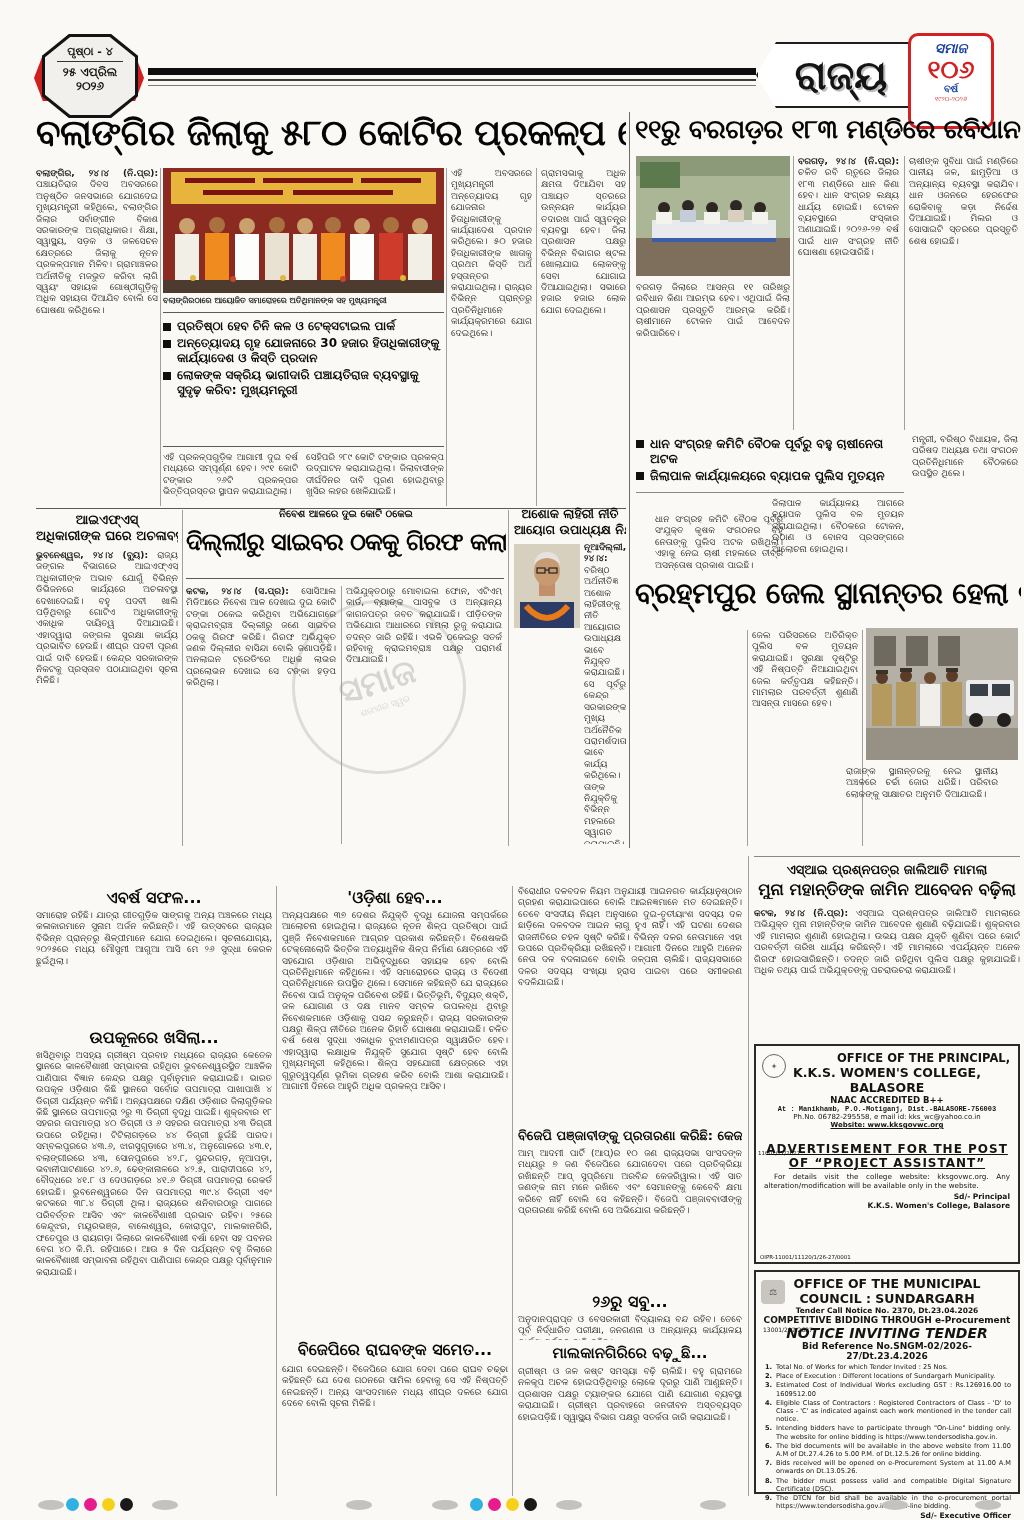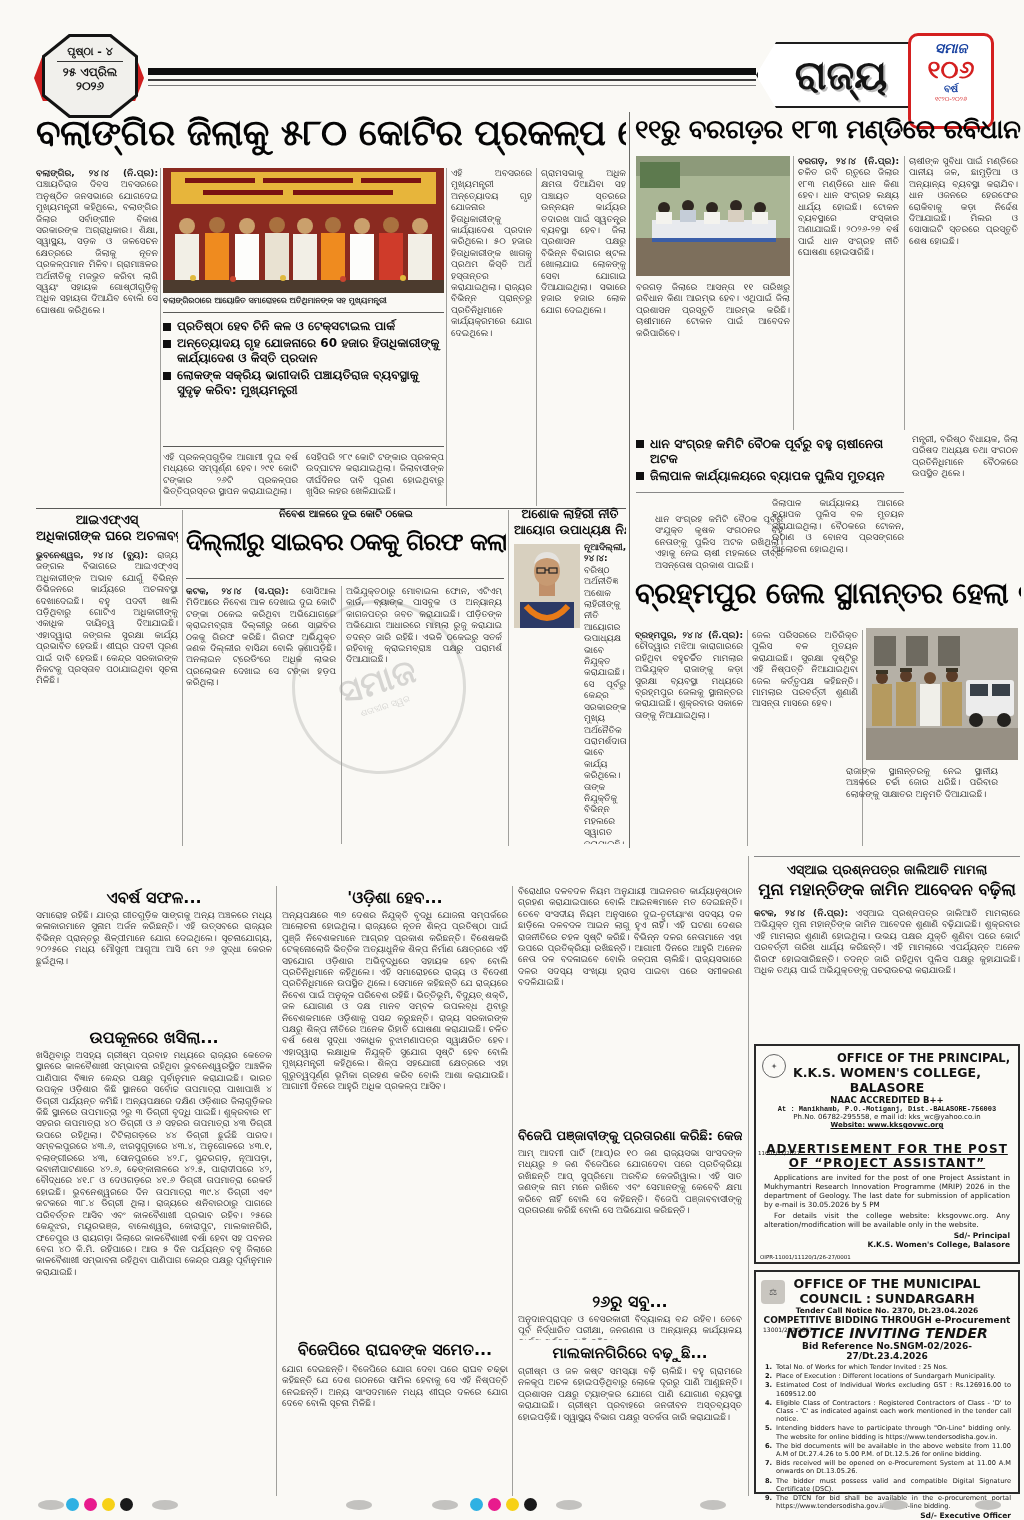--- a/index.html
+++ b/index.html
@@ -105,21 +105,21 @@
   <div class="hr" style="left:163px;top:312px;width:281px;"></div>
   <div class="abs" style="left:163px;top:317px;width:281px;height:128px;">
 
       <div class="bullet-row">
         <span class="sq"></span>
         <span class="bullet-text">ପ୍ରତିଷ୍ଠା ହେବ ଚିନି କଳ ଓ ଟେକ୍ସଟାଇଲ ପାର୍କ</span>
       </div>
 
       <div class="bullet-row">
         <span class="sq"></span>
-        <span class="bullet-text">ଅନ୍ତ୍ୟୋଦୟ ଗୃହ ଯୋଜନାରେ 60 ହଜାର ହିତାଧିକାରୀଙ୍କୁ କାର୍ଯ୍ୟାଦେଶ ଓ କିସ୍ତି ପ୍ରଦାନ</span>
+        <span class="bullet-text">ଅନ୍ତ୍ୟୋଦୟ ଗୃହ ଯୋଜନାରେ 30 ହଜାର ହିତାଧିକାରୀଙ୍କୁ କାର୍ଯ୍ୟାଦେଶ ଓ କିସ୍ତି ପ୍ରଦାନ</span>
       </div>
 
       <div class="bullet-row">
         <span class="sq"></span>
         <span class="bullet-text">ଲୋକଙ୍କ ସକ୍ରିୟ ଭାଗୀଦାରି ପଞ୍ଚାୟତିରାଜ ବ୍ୟବସ୍ଥାକୁ ସୁଦୃଢ଼ କରିବ: ମୁଖ୍ୟମନ୍ତ୍ରୀ</span>
       </div>
     </div>
   <div class="hr" style="left:163px;top:446px;width:281px;"></div>
 
   <div class="abs bt" style="left:163px;top:452px;width:135px;height:54px;">ଏହି ପ୍ରକଳ୍ପଗୁଡ଼ିକ ଆଗାମୀ ଦୁଇ ବର୍ଷ ମଧ୍ୟରେ ସମ୍ପୂର୍ଣ୍ଣ ହେବ। ୨୯୧ କୋଟି ଟଙ୍କାର ୨୬ଟି ପ୍ରକଳ୍ପର ଭିତ୍ତିପ୍ରସ୍ତର ସ୍ଥାପନ କରାଯାଇଥିଲା।</div>
@@ -177,23 +177,20 @@
         <span class="sq"></span>
         <span class="bullet-text" style="font-size:12.5px;">ଜିଲାପାଳ କାର୍ଯ୍ୟାଳୟରେ ବ୍ୟାପକ ପୁଲିସ ମୁତୟନ</span>
       </div>
     </div>
   <div class="abs bt" style="left:912px;top:434px;width:106px;height:132px;">ମନ୍ତ୍ରୀ, ବରିଷ୍ଠ ବିଧାୟକ, ଜିଲା ପରିଷଦ ଅଧ୍ୟକ୍ଷ ତଥା ସଂଗଠନ ପ୍ରତିନିଧିମାନେ ବୈଠକରେ ଉପସ୍ଥିତ ଥିଲେ।</div>
   <div class="hr" style="left:636px;top:492px;width:268px;background:#888;"></div>
   <div class="abs bt" style="left:636px;top:514px;width:128px;height:70px;margin-left:19px;">ଧାନ ସଂଗ୍ରହ କମିଟି ବୈଠକ ପୂର୍ବରୁ ସଂଯୁକ୍ତ କୃଷକ ସଂଗଠନର ବହୁ ନେତାଙ୍କୁ ପୁଲିସ ଅଟକ ରଖିଥିଲା। ଏହାକୁ ନେଇ ଚାଷୀ ମହଲରେ ତୀବ୍ର ଅସନ୍ତୋଷ ପ୍ରକାଶ ପାଇଛି।</div>
   <div class="abs bt" style="left:772px;top:498px;width:132px;height:70px;">ଜିଲାପାଳ କାର୍ଯ୍ୟାଳୟ ଆଗରେ ବ୍ୟାପକ ପୁଲିସ ବଳ ମୁତୟନ କରାଯାଇଥିଲା। ବୈଠକରେ ଟୋକନ, ଉଠାଣ ଓ ବୋନସ ପ୍ରସଙ୍ଗରେ ଆଲୋଚନା ହୋଇଥିଲା।</div>
 
   <div class="abs hl" style="left:635px;top:576px;width:386px;height:40px;font-size:29px;">ବ୍ରହ୍ମପୁର ଜେଲ ସ୍ଥାନାନ୍ତର ହେଲା ରାଜା</div>
-  <div class="abs bt" style="left:635px;top:630px;width:108px;height:216px;">
-    <b class="dl">ବ୍ରହ୍ମପୁର, ୨୪।୪ (ନି.ପ୍ର):</b> <span>ଚୌଦ୍ୱାର ମଝିଆ କାରାଗାରରେ ରହିଥିବା ବହୁଚର୍ଚ୍ଚିତ ମାମଲାର ଅଭିଯୁକ୍ତ ରାଜାଙ୍କୁ କଡ଼ା ସୁରକ୍ଷା ବ୍ୟବସ୍ଥା ମଧ୍ୟରେ ବ୍ରହ୍ମପୁର ଜେଲକୁ ସ୍ଥାନାନ୍ତର କରାଯାଇଛି। ଶୁକ୍ରବାର ସକାଳେ ତାଙ୍କୁ ନିଆଯାଇଥିଲା।</span>
-  </div>
   <div class="vr" style="left:747px;top:630px;height:216px;"></div>
   <div class="abs bt" style="left:752px;top:630px;width:106px;height:216px;">ଜେଲ ପରିସରରେ ଅତିରିକ୍ତ ପୁଲିସ ବଳ ମୁତୟନ କରାଯାଇଛି। ସୁରକ୍ଷା ଦୃଷ୍ଟିରୁ ଏହି ନିଷ୍ପତ୍ତି ନିଆଯାଇଥିବା ଜେଲ କର୍ତ୍ତୃପକ୍ଷ କହିଛନ୍ତି। ମାମଲାର ପରବର୍ତ୍ତୀ ଶୁଣାଣି ଆସନ୍ତା ମାସରେ ହେବ।</div>
   <div class="vr" style="left:862px;top:630px;height:216px;"></div>
 
   <svg class="abs" style="left:866px;top:628px;" width="152" height="132" viewBox="0 0 152 132">
     <rect width="152" height="132" fill="#b5b0a6"></rect>
     <rect x="8" y="8" width="22" height="30" fill="#6e6a60"></rect>
       <rect x="40" y="8" width="22" height="30" fill="#6e6a60"></rect>
       <rect x="72" y="8" width="22" height="30" fill="#6e6a60"></rect>
     <rect y="100" width="152" height="32" fill="#979084"></rect>
@@ -293,21 +290,20 @@
     <div class="abs" style="left:6px;top:8px;width:22px;height:22px;border:1.5px solid #666;border-radius:50%;display:flex;align-items:center;justify-content:center;font-size:8px;color:#666;">✦</div>
     <div class="ad-c" style="font-size:11.5px;font-weight:bold;text-align:right;">OFFICE OF THE PRINCIPAL,</div>
     <div class="ad-c" style="font-size:12.5px;font-weight:bold;">K.K.S. WOMEN'S COLLEGE, BALASORE</div>
     <div class="ad-c" style="font-size:8.5px;font-weight:bold;">NAAC ACCREDITED B++</div>
     <div class="ad-c" style="font-size:7px;font-weight:bold;font-family:Liberation Mono, monospace;">At : Manikhamb, P.O.-Motiganj, Dist.-BALASORE-756003</div>
     <div class="ad-c" style="font-size:7px;">Ph.No. 06782-295558, e mail id: kks_wc@yahoo.co.in</div>
     <div class="abs" style="left:2px;top:104px;font-size:5.5px;">11001/17/2627</div>
     <div class="ad-c" style="font-size:7px;font-weight:bold;text-decoration:underline;">Website: www.kksgovwc.org</div>
     <div class="ad-c" style="font-size:12px;font-weight:bold;text-decoration:underline;letter-spacing:1px;margin-top:13px;">ADVERTISEMENT FOR THE POST</div>
     <div class="ad-c" style="font-size:12px;font-weight:bold;text-decoration:underline;letter-spacing:1px;">OF “PROJECT ASSISTANT”</div>
-    <div style="font-size:7.2px;line-height:9px;text-align:justify;margin-top:3px;text-indent:10px;">Applications are invited for the post of one Project Assistant in Mukhymantri Research Innovation Programme (MRIP) 2026 in the department of Geology. The last date for submission of application by e-mail is 30.05.2026 by 5 PM</div>
     <div style="font-size:7.2px;line-height:9px;text-align:justify;margin-top:2px;text-indent:10px;">For details visit the college website: kksgovwc.org. Any alteration/modification will be available only in the website.</div>
     <div style="text-align:right;font-size:7.5px;font-weight:bold;margin-top:2px;">Sd/- Principal</div>
     <div style="text-align:right;font-size:7.5px;font-weight:bold;">K.K.S. Women's College, Balasore</div>
     <div class="abs" style="left:4px;bottom:2px;font-size:5.5px;">OIPR-11001/11120/1/26-27/0001</div>
   </div>
 
   <div class="abs adbox" style="left:754px;top:1270px;width:266px;height:224px;padding:4px 7px;">
     <div class="abs" style="left:5px;top:8px;width:24px;height:24px;background:#c9c6c0;border-radius:4px;display:flex;align-items:center;justify-content:center;font-size:9px;color:#555;">⚖</div>
     <div class="ad-c" style="font-size:12.5px;font-weight:bold;">OFFICE OF THE MUNICIPAL</div>
     <div class="ad-c" style="font-size:12.5px;font-weight:bold;">COUNCIL : SUNDARGARH</div>

